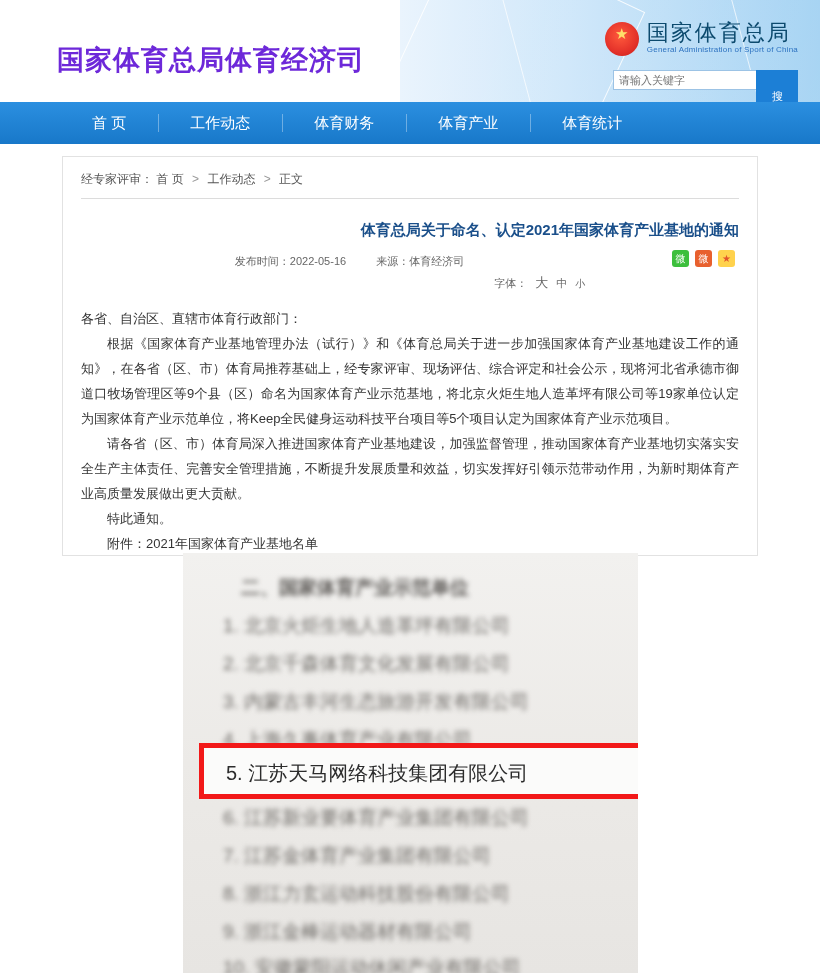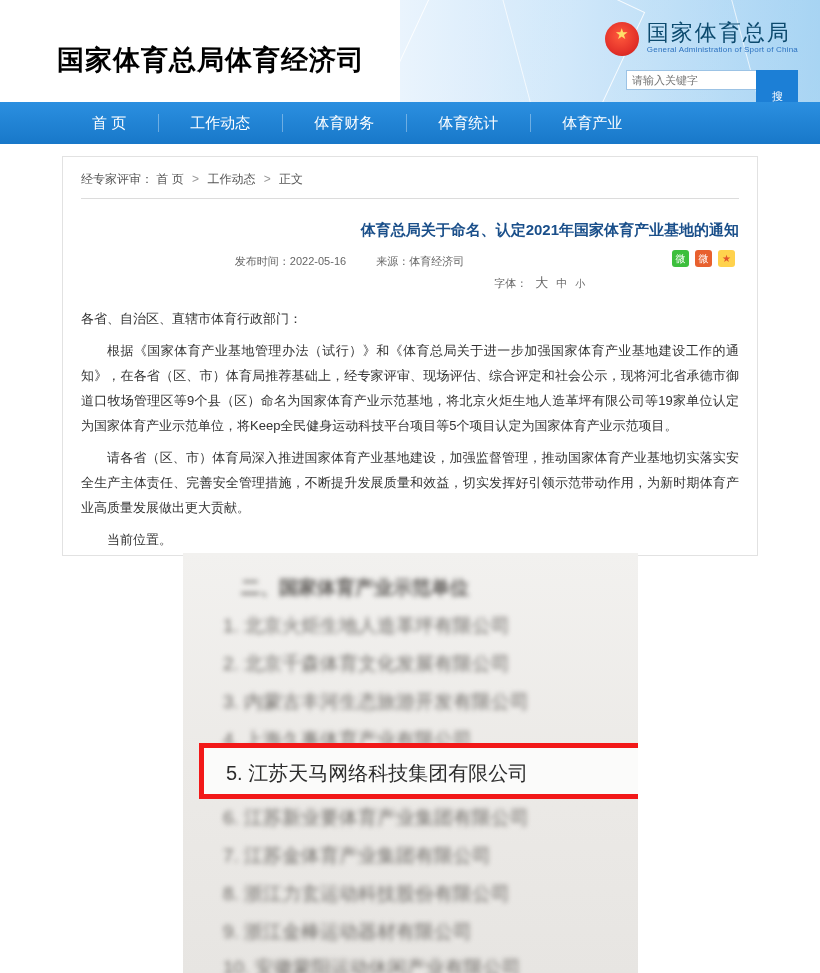--- a/index.html
+++ b/index.html
@@ -49,21 +49,21 @@
     width: 220px; height: 220px;
     border: 1px solid rgba(255,255,255,0.7);
     transform: rotate(-15deg);
   }
   .site-title {
     position: absolute;
     left: 57px;
     top: 42px;
     font-size: 27px;
     font-weight: bold;
-    color: #000000;
+    color: #6d28d9;
     letter-spacing: 1px;
     white-space: nowrap;
   }
   .emblem-block {
     position: absolute;
     right: 22px;
     top: 22px;
     display: flex;
     align-items: center;
     gap: 8px;
@@ -100,21 +100,21 @@
   }
   .search-box {
     position: absolute;
     right: 22px;
     top: 70px;
     display: flex;
     align-items: stretch;
     height: 20px;
   }
   .search-input {
-    width: 130px;
+    width: 143px;
     height: 20px;
     box-sizing: border-box;
     border: 1px solid #9cc3e5;
     border-right: none;
     font-size: 11px;
     color: #555;
     padding: 0 5px;
     background: #fff;
     outline: none;
   }
@@ -230,21 +230,21 @@
   .share-star { background: #ffd24d; color: #e2542c; }
 
   .article-body {
     margin-top: 14px;
     font-size: 13px;
     line-height: 25px;
     color: #333;
     text-align: justify;
   }
   .article-body p { margin: 0; }
-  .article-body p.indent { text-indent: 2em; margin-top: 7px; }
+  .article-body p.indent { text-indent: 2em; }
   .sign {
     margin-top: 12px;
     text-align: right;
     font-size: 13px;
     line-height: 24px;
     color: #333;
   }
 
   
   .photo-region {
@@ -307,22 +307,22 @@
   <div class="search-box">
     <input class="search-input" type="text" placeholder="请输入关键字" style="">
     <button class="search-btn">搜索</button>
   </div>
 </div>
 
 <div class="main-nav">
   <div class="nav-item">首 页</div>
   <div class="nav-item">工作动态</div>
   <div class="nav-item">体育财务</div>
+  <div class="nav-item">体育产业</div>
   <div class="nav-item">体育统计</div>
-  <div class="nav-item">体育产业</div>
 </div>
 
 <div class="content-wrap">
   <div class="article-card">
 
     <div class="breadcrumb">
       <span>经专家评审：</span>
       <span class="crumb-link">首 页</span>
       <span class="sep">&gt;</span>
       <span class="crumb-link">工作动态</span>
@@ -346,21 +346,21 @@
     <div class="share-icons">
       <span class="share-icon share-wechat">微</span>
       <span class="share-icon share-weibo">微</span>
       <span class="share-icon share-star">★</span>
     </div>
 
     <div class="article-body">
       <p>各省、自治区、直辖市体育行政部门：</p>
       <p class="indent">根据《国家体育产业基地管理办法（试行）》和《体育总局关于进一步加强国家体育产业基地建设工作的通知》，在各省（区、市）体育局推荐基础上，经专家评审、现场评估、综合评定和社会公示，现将河北省承德市御道口牧场管理区等9个县（区）命名为国家体育产业示范基地，将北京火炬生地人造革坪有限公司等19家单位认定为国家体育产业示范单位，将Keep全民健身运动科技平台项目等5个项目认定为国家体育产业示范项目。</p>
       <p class="indent">请各省（区、市）体育局深入推进国家体育产业基地建设，加强监督管理，推动国家体育产业基地切实落实安全生产主体责任、完善安全管理措施，不断提升发展质量和效益，切实发挥好引领示范带动作用，为新时期体育产业高质量发展做出更大贡献。</p>
-      <p class="indent">当前位置。</p>
+      <p class="indent">特此通知。</p>
       <p class="indent">附件：2021年国家体育产业基地名单</p>
     </div>
 
     <div class="sign">
       <div>体育总局</div>
 
     </div>
   </div>
 </div>
 

